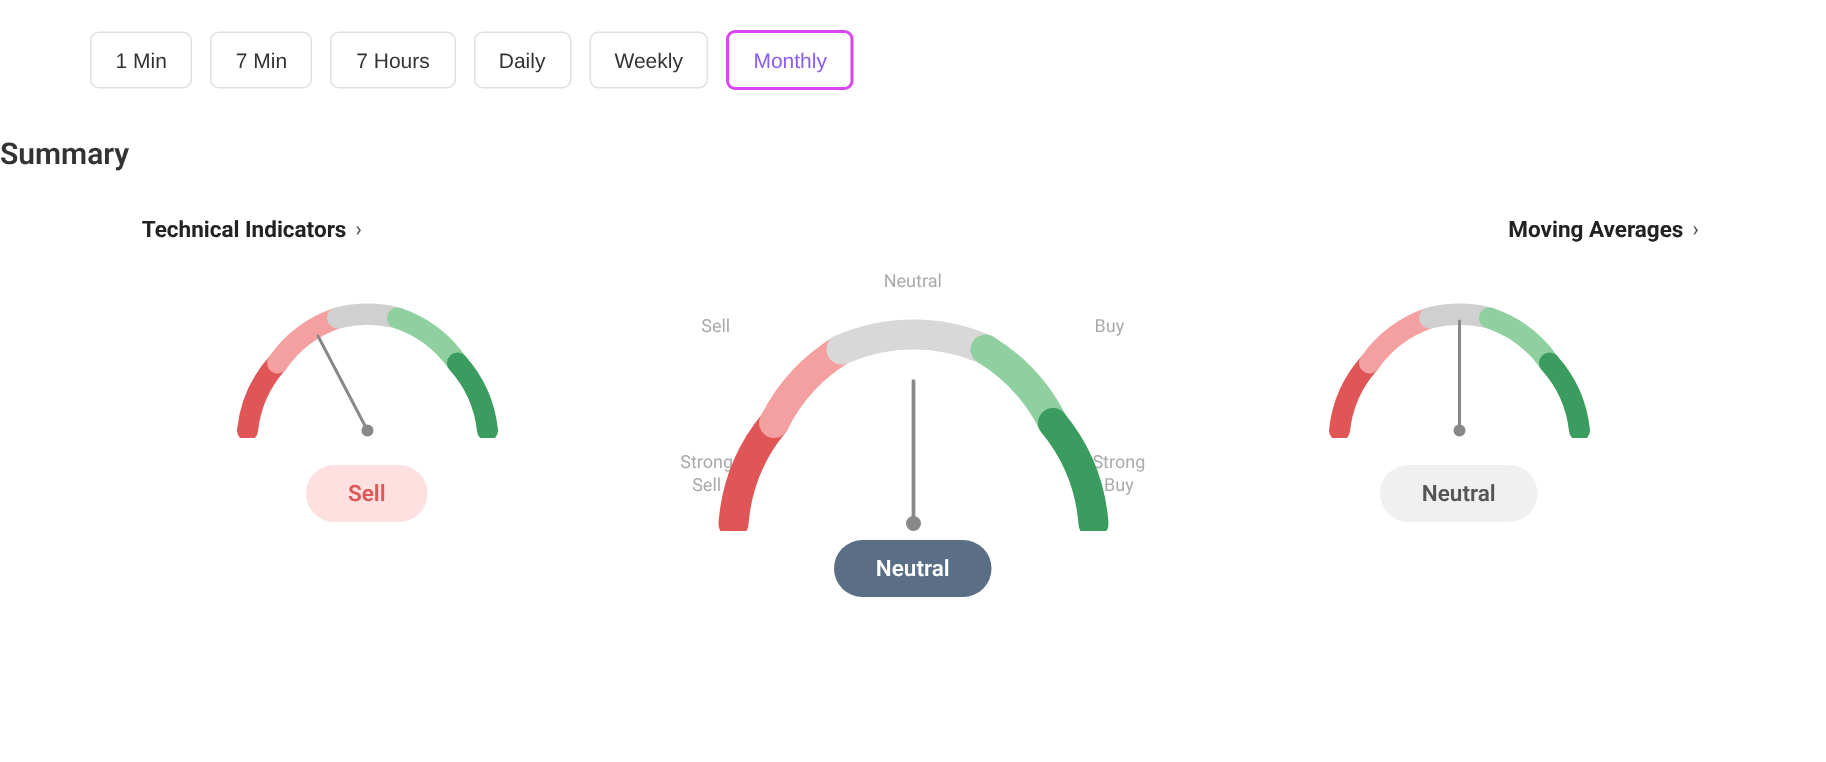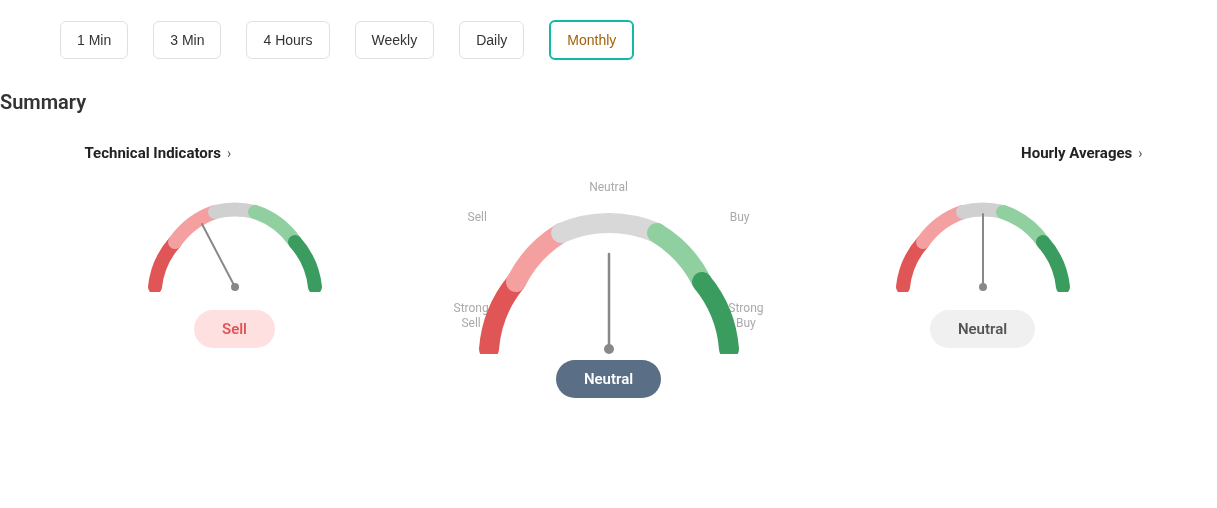--- a/index.html
+++ b/index.html
@@ -7,38 +7,38 @@
       font-family: -apple-system, BlinkMacSystemFont, 'Segoe UI', Roboto, sans-serif;
       background: #fff;
       width: 1217px;
       height: 508px;
       overflow: hidden;
     }
 
     .timeframe-bar {
       display: flex;
       align-items: center;
-      gap: 25px;
+      gap: 12px;
       padding: 20px 60px;
     }
 
     .tf-btn {
       padding: 10px 16px;
       border: 1px solid #e0e0e0;
       border-radius: 6px;
       background: #fff;
       color: #333;
       font-size: 14px;
       cursor: pointer;
       white-space: nowrap;
     }
 
     .tf-btn.active {
-      border: 2px solid #14b8a6;
-      color: #a16207;
+      border: 2px solid #d946ef;
+      color: #8b5cf6;
       font-weight: 500;
     }
 
     .summary-section {
       display: flex;
       flex-direction: column;
       margin-top: 10px;
     }
 
     .summary-title {
@@ -46,21 +46,21 @@
       font-weight: 600;
       color: #333;
       margin-bottom: 30px;
     }
 
     .gauges-row {
       display: flex;
       align-items: flex-start;
       justify-content: center;
       width: 100%;
-      gap: 14px;
+      gap: 4px;
     }
 
     
     .gauge-panel {
       display: flex;
       flex-direction: column;
       align-items: center;
       width: 380px;
     }
 
@@ -106,24 +106,24 @@
     .signal-neutral-light {
       background: #f0f0f0;
       color: #555;
     }
   </style>
 </head>
 <body>
 
 <div class="timeframe-bar">
   <button class="tf-btn">1 Min</button>
-  <button class="tf-btn">3 Min</button>
-  <button class="tf-btn">4 Hours</button>
+  <button class="tf-btn">7 Min</button>
+  <button class="tf-btn">7 Hours</button>
+  <button class="tf-btn">Daily</button>
   <button class="tf-btn">Weekly</button>
-  <button class="tf-btn">Daily</button>
   <button class="tf-btn active">Monthly</button>
 </div>
 
 <div class="summary-section">
   <span class="summary-title">Summary</span>
 
   <div class="gauges-row">
 
     <div class="gauge-panel">
       <div class="gauge-header">
@@ -180,21 +180,21 @@
           <line x1="155" y1="155" x2="155" y2="60" stroke="#888" stroke-width="2.5" stroke-linecap="round"></line>
           <circle cx="155" cy="155" r="5" fill="#888"></circle>
         </svg>
       </div>
 
       <span class="signal-badge signal-neutral-dark" style="margin-top:10px;">Neutral</span>
     </div>
 
     <div class="gauge-panel">
       <div class="gauge-header" style="align-self:flex-end;padding-right:30px;">
-        <span class="gauge-header-label">Hourly Averages</span>
+        <span class="gauge-header-label">Moving Averages</span>
         <span class="gauge-header-arrow">›</span>
       </div>
 
       <svg width="200" height="110" viewBox="0 0 200 110">
         <path d="M 20,105 A 80,80 0 0,1 40,60" stroke="#e05555" stroke-width="14" fill="none" stroke-linecap="round"></path>
         <path d="M 40,60 A 80,80 0 0,1 80,30" stroke="#f4a0a0" stroke-width="14" fill="none" stroke-linecap="round"></path>
         <path d="M 80,30 A 80,80 0 0,1 120,30" stroke="#d0d0d0" stroke-width="14" fill="none" stroke-linecap="round"></path>
         <path d="M 120,30 A 80,80 0 0,1 160,60" stroke="#90d0a0" stroke-width="14" fill="none" stroke-linecap="round"></path>
         <path d="M 160,60 A 80,80 0 0,1 180,105" stroke="#3a9c5f" stroke-width="14" fill="none" stroke-linecap="round"></path>
 

